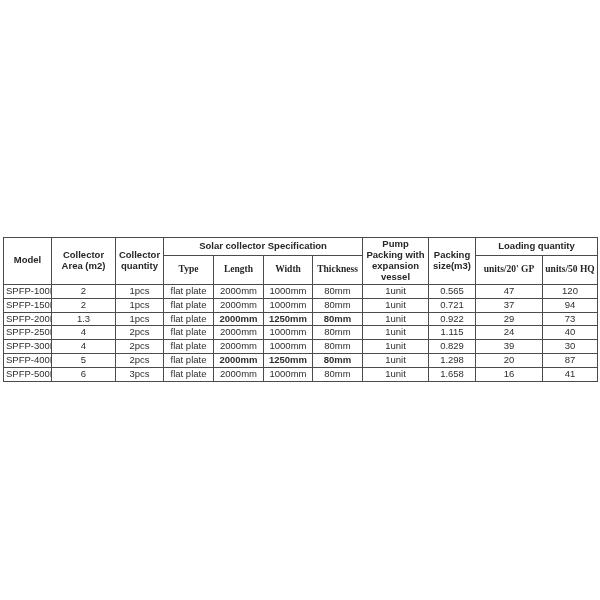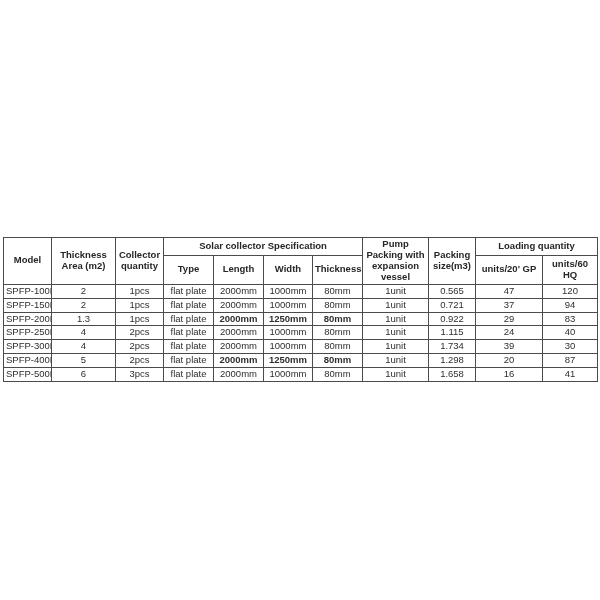--- a/index.html
+++ b/index.html
@@ -37,20 +37,21 @@
   }
   table.spec-table th {
     font-weight: bold;
     color: #262626;
   }
   tr.group-header-row th {
     height: 13px;
   }
   tr.sub-header-row th {
     height: 22px;
+    font-family: Liberation Serif, serif;
   }
   table.spec-table td {
     height: 10px;
     white-space: nowrap;
   }
   td.model-cell {
     text-align: left;
     padding-left: 3px;
   }
   td.bold {
@@ -82,34 +83,34 @@
         <col class="c-width">
         <col class="c-thickness">
       <col class="c-pump">
         <col class="c-packing">
         <col class="c-u20">
         <col class="c-u40">
     </colgroup>
     <thead>
       <tr class="group-header-row">
         <th rowspan="2">Model</th>
-        <th rowspan="2">Thickness Area (m2)</th>
+        <th rowspan="2">Collector Area (m2)</th>
         <th rowspan="2">Collector quantity</th>
         <th colspan="4">Solar collector Specification</th>
         <th rowspan="2">Pump Packing with expansion vessel</th>
         <th rowspan="2">Packing size(m3)</th>
         <th colspan="2">Loading quantity</th>
       </tr>
       <tr class="sub-header-row">
         <th>Type</th>
         <th>Length</th>
         <th>Width</th>
         <th>Thickness</th>
         <th>units/20' GP</th>
-        <th>units/60 HQ</th>
+        <th>units/50 HQ</th>
       </tr>
     </thead>
     <tbody>
         <tr>
           <td class="model-cell">SPFP-100L</td>
           <td>2</td>
           <td>1pcs</td>
           <td>flat plate</td>
           <td>2000mm</td>
           <td>1000mm</td>
@@ -136,21 +137,21 @@
           <td class="model-cell">SPFP-200L</td>
           <td>1.3</td>
           <td>1pcs</td>
           <td>flat plate</td>
           <td class="bold">2000mm</td>
           <td class="bold">1250mm</td>
           <td class="bold">80mm</td>
           <td>1unit</td>
           <td>0.922</td>
           <td>29</td>
-          <td>83</td>
+          <td>73</td>
         </tr>
         <tr>
           <td class="model-cell">SPFP-250L</td>
           <td>4</td>
           <td>2pcs</td>
           <td>flat plate</td>
           <td>2000mm</td>
           <td>1000mm</td>
           <td>80mm</td>
           <td>1unit</td>
@@ -160,21 +161,21 @@
         </tr>
         <tr>
           <td class="model-cell">SPFP-300L</td>
           <td>4</td>
           <td>2pcs</td>
           <td>flat plate</td>
           <td>2000mm</td>
           <td>1000mm</td>
           <td>80mm</td>
           <td>1unit</td>
-          <td>1.734</td>
+          <td>0.829</td>
           <td>39</td>
           <td>30</td>
         </tr>
         <tr>
           <td class="model-cell">SPFP-400L</td>
           <td>5</td>
           <td>2pcs</td>
           <td>flat plate</td>
           <td class="bold">2000mm</td>
           <td class="bold">1250mm</td>

